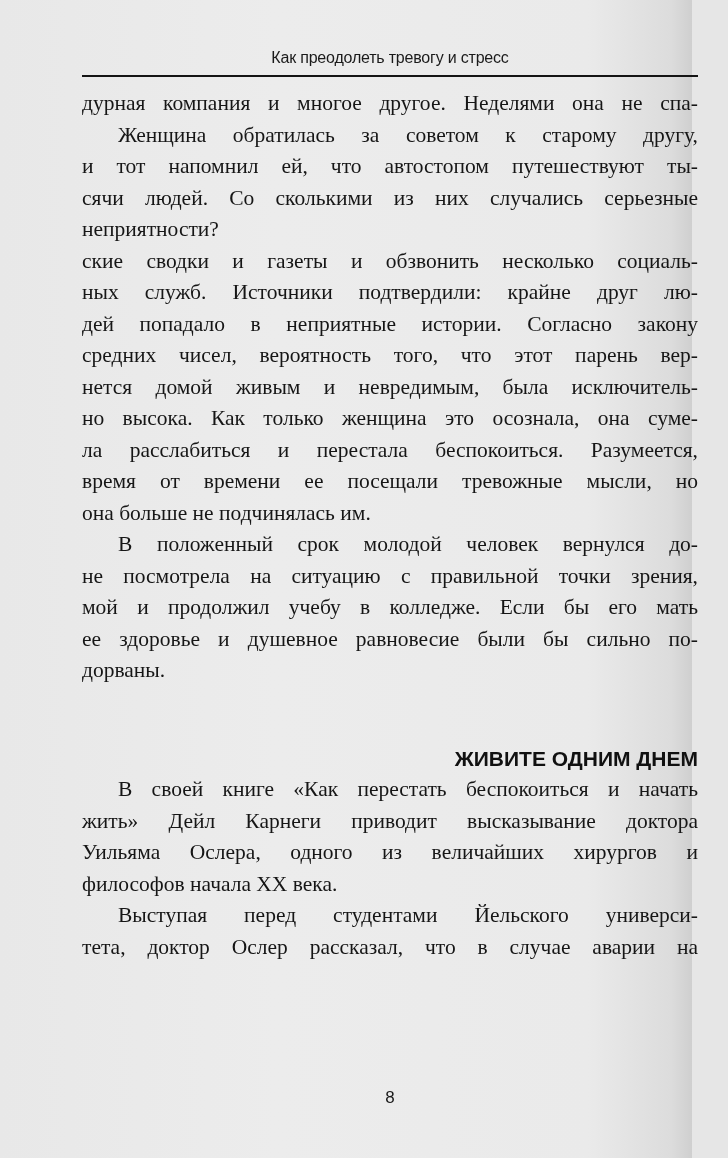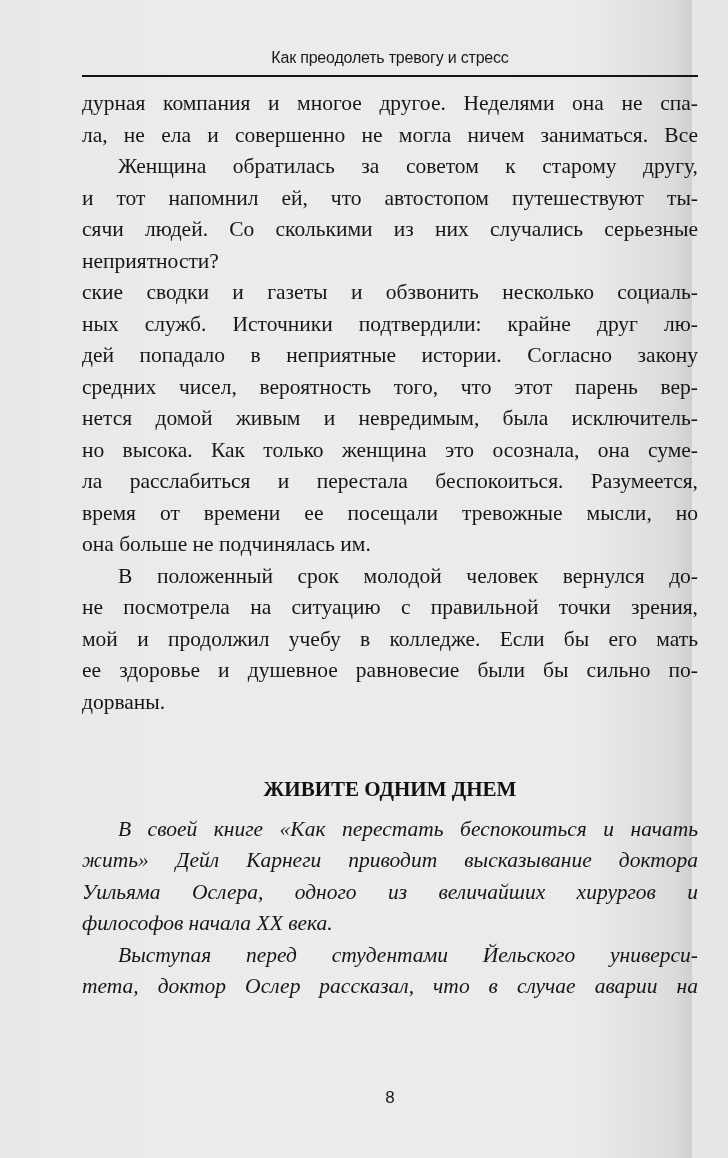--- a/index.html
+++ b/index.html
@@ -30,44 +30,43 @@
     color: #161616;
   }
   .line {
     display: block; height: 31.5px; white-space: nowrap;
     text-align: justify; text-align-last: justify;
   }
   .line.last { text-align-last: left; }
   .line.indent { padding-left: 36px; }
   .heading {
     display: block; height: 31.5px; margin: 56px 0 0 0;
-    text-align: center;
-    font-family: Liberation Serif, serif;
+    text-align: right;
+    font-family: Liberation Sans, sans-serif;
     font-weight: bold; font-size: 21px; line-height: 31.5px;
     color: #111;
   }
-  .section2 { margin-top: 8px; font-style: italic; }
+  .section2 { margin-top: 0; }
   .page-number {
     position: absolute; left: 82px; top: 1088px; width: 616px;
     text-align: center;
     font-family: "Liberation Sans", sans-serif;
     font-size: 17px; color: #1a1a1a;
   }
 </style>
 </head>
 <body>
 
 <div class="page">
   <div class="running-head">Как преодолеть тревогу и стресс</div>
   <div class="head-rule"></div>
 
   <div class="body">
     <div id="part1">
         <span class="line">дурная компания и многое другое. Неделями она не спа-</span>
-        <span class="line">ла, не ела и совершенно не могла ничем заниматься. Все</span>
         <span class="line indent">Женщина обратилась за советом к старому другу,</span>
         <span class="line">и тот напомнил ей, что автостопом путешествуют ты-</span>
         <span class="line">сячи людей. Со сколькими из них случались серьезные</span>
         <span class="line last">неприятности?</span>
         <span class="line">ские сводки и газеты и обзвонить несколько социаль-</span>
         <span class="line">ных служб. Источники подтвердили: крайне друг лю-</span>
         <span class="line">дей попадало в неприятные истории. Согласно закону</span>
         <span class="line">средних чисел, вероятность того, что этот парень вер-</span>
         <span class="line">нется домой живым и невредимым, была исключитель-</span>
         <span class="line">но высока. Как только женщина это осознала, она суме-</span>

